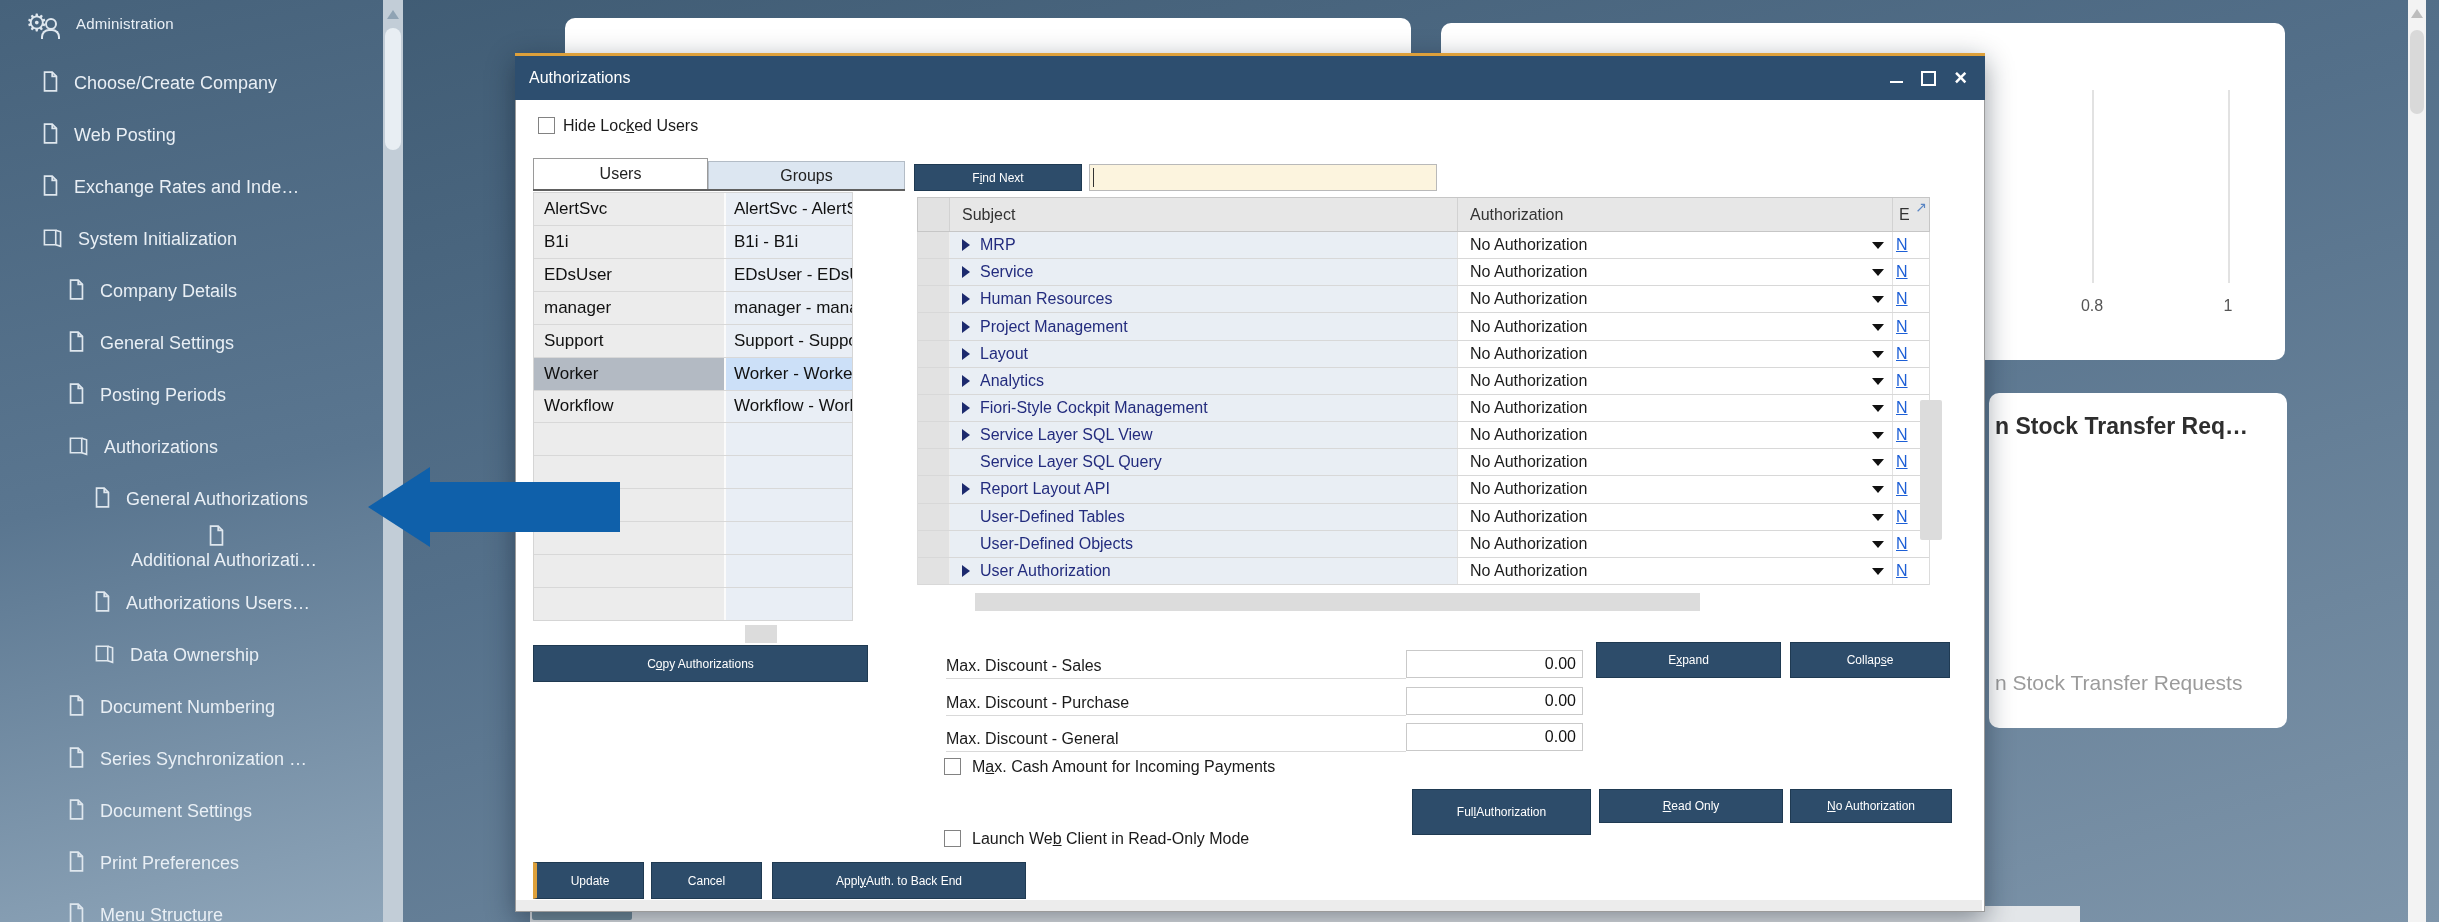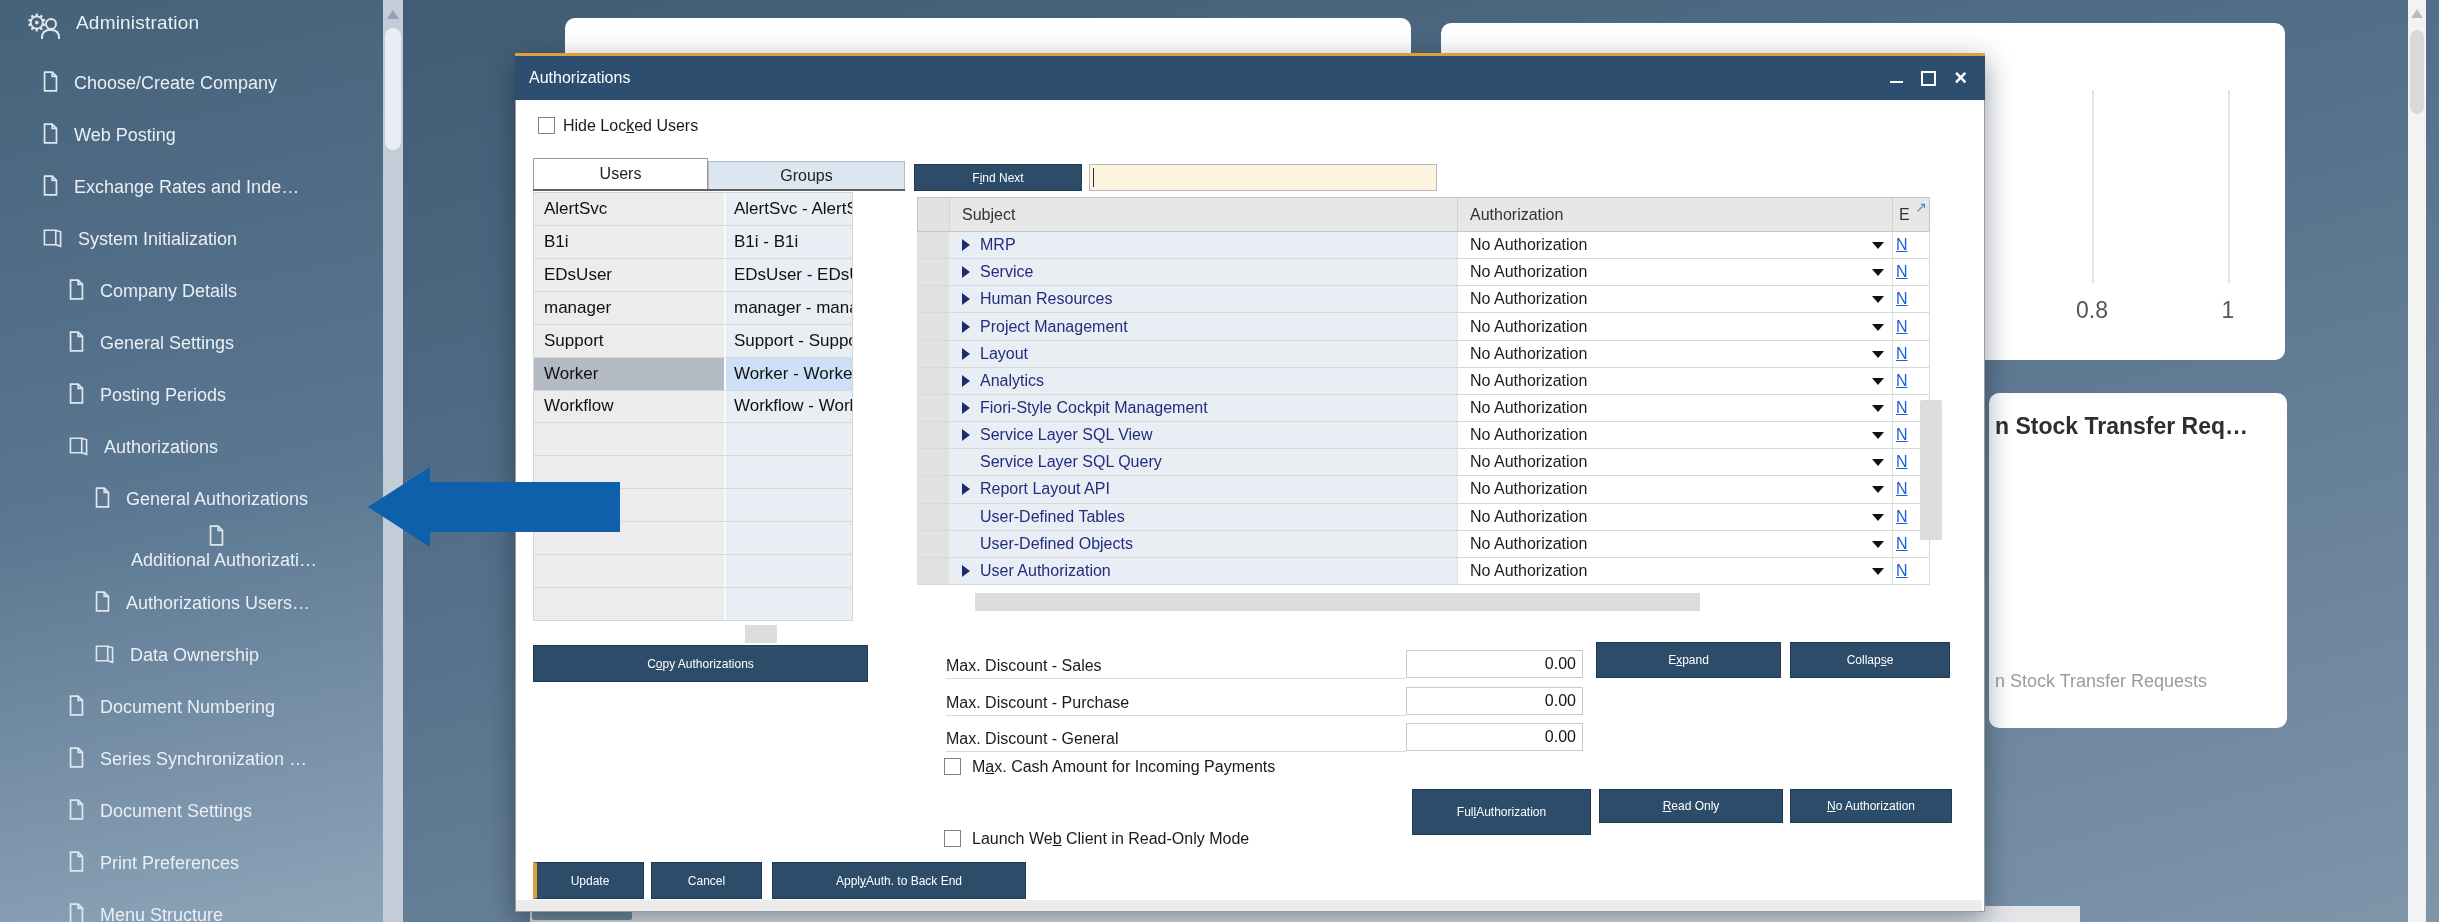--- a/index.html
+++ b/index.html
@@ -10,39 +10,39 @@
 
   
   .sidebar{left:0;top:0;width:383px;height:922px;
     background:linear-gradient(168deg,#46627b 0%,#5a7690 52%,#8ea5b9 100%);
     color:#e9eff5;overflow:hidden;}
   .side-header{position:absolute;left:0;top:0;width:100%;height:46px;display:flex;align-items:center;}
   .side-header .hdr-icon{margin-left:26px;width:34px;height:34px;position:relative;color:#dfe7ee;}
   .gear-glyph{font-size:24px;line-height:34px;}
   .hdr-person-head{position:absolute;right:3px;top:12px;width:8px;height:8px;border:2px solid #dfe7ee;border-radius:50%;background:transparent;}
   .hdr-person-body{position:absolute;right:0px;top:23px;width:15px;height:8px;border:2px solid #dfe7ee;border-bottom:none;border-radius:8px 8px 0 0;}
-  .side-title{margin-left:16px;font-size:19px;letter-spacing:.2px;}
+  .side-title{margin-left:16px;font-size:15px;letter-spacing:.2px;}
   .side-items{position:absolute;left:0;top:57px;width:100%;}
   .side-item{height:52px;display:flex;align-items:center;cursor:pointer;white-space:nowrap;}
   .side-item .lbl{margin-left:15px;font-size:18px;}
   .side-item svg{flex:0 0 auto;}
   .side-scroll{left:383px;top:0;width:20px;height:922px;background:#c2cdd7;}
   .side-scroll .up{position:absolute;left:4px;top:10px;width:0;height:0;
     border-left:6px solid transparent;border-right:6px solid transparent;border-bottom:9px solid #8fa3b4;}
   .side-scroll .thumb{position:absolute;left:2px;top:28px;width:16px;height:122px;background:#e8eef3;border-radius:8px;}
 
   
   .bg-card{background:#fff;border-radius:10px;}
   .card-top-left{left:565px;top:18px;width:846px;height:50px;}
   .card-chart{left:1441px;top:23px;width:844px;height:337px;}
   .gridline{position:absolute;top:67px;width:2px;height:193px;background:#e2e2e2;}
-  .tick-label{position:absolute;top:274px;transform:translateX(-50%);font-size:23px;color:#555;}
+  .tick-label{position:absolute;top:274px;transform:translateX(-50%);font-size:16px;color:#555;}
   .card-stock{left:1989px;top:393px;width:298px;height:335px;overflow:hidden;}
   .stock-title{position:absolute;left:6px;top:20px;font-size:23px;font-weight:bold;color:#2e2e2e;white-space:nowrap;}
-  .stock-footer{position:absolute;left:6px;top:278px;font-size:18px;color:#9b9b9b;white-space:nowrap;}
+  .stock-footer{position:absolute;left:6px;top:278px;font-size:21px;color:#9b9b9b;white-space:nowrap;}
   .right-scroll{left:2408px;top:0;width:18px;height:922px;background:#f3f3f3;}
   .right-scroll .up{position:absolute;left:3px;top:9px;width:0;height:0;
     border-left:6px solid transparent;border-right:6px solid transparent;border-bottom:9px solid #bdbdbd;}
   .right-scroll .thumb{position:absolute;left:2px;top:30px;width:14px;height:84px;background:#d9d9d9;border-radius:7px;}
   .bg-hscroll{left:530px;top:906px;width:1550px;height:16px;background:#e3e6e9;}
   .bg-hscroll .thumb{position:absolute;left:2px;top:2px;width:100px;height:12px;background:#76909f;border-radius:2px;}
 
   
   .dialog{left:515px;top:53px;width:1470px;height:859px;box-shadow:0 8px 26px rgba(10,25,40,.45);}
   .d-gold{position:absolute;left:0;top:0;width:100%;height:3px;background:#dda03b;}

